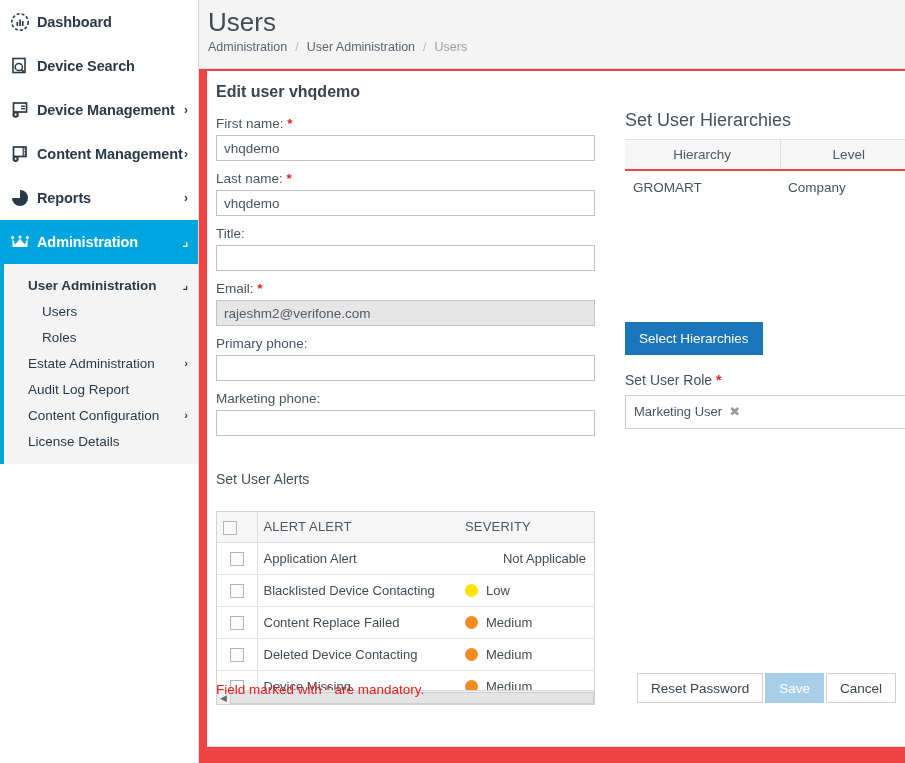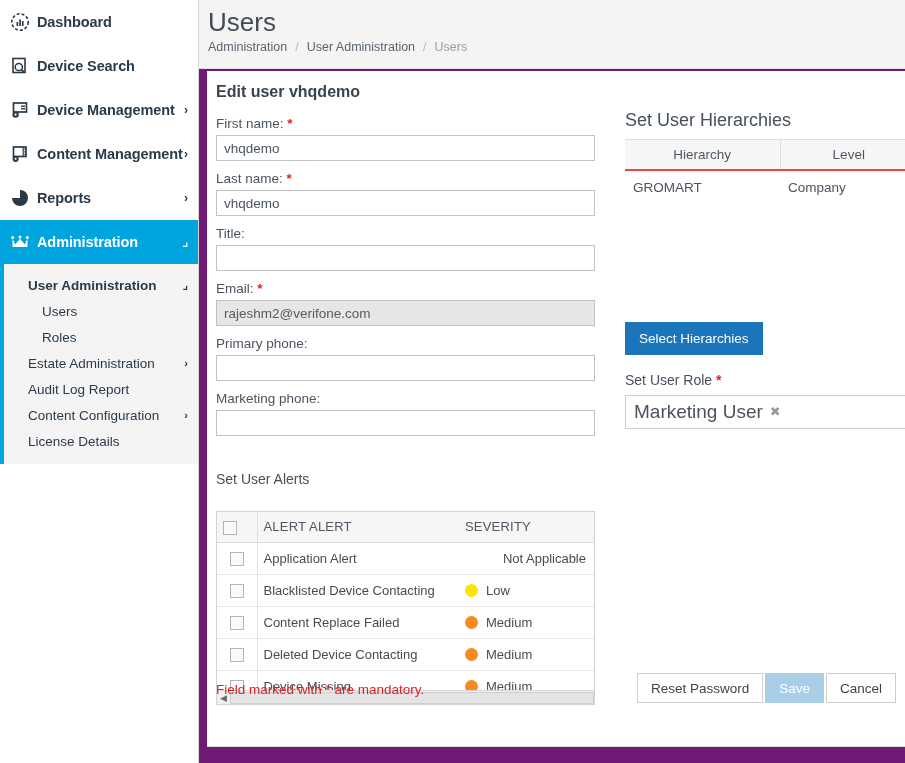--- a/index.html
+++ b/index.html
@@ -2,21 +2,21 @@
 <html><head>
 <meta charset="utf-8">
 <style>
   * { box-sizing: border-box; margin: 0; padding: 0; }
   html, body {
     width: 905px; height: 763px;
     font-family: "Liberation Sans", sans-serif;
     background: #e9e9e9;
     overflow: hidden;
   }
-  .app { position: relative; width: 905px; height: 763px; background: #701a75; padding-left: 25px; }
+  .app { position: relative; width: 905px; height: 763px; background: #ef4444; padding-left: 25px; }
 
   
   .sidebar {
     position: absolute; left: 0; top: 0;
     width: 199px; height: 763px;
     background: #ffffff;
     border-right: 1px solid #d8d8d8;
     overflow: hidden;
   }
   .nav-item {
@@ -166,21 +166,21 @@
     font-family: "Liberation Sans", sans-serif;
     font-size: 13.5px; cursor: pointer;
   }
   .role-title { font-size: 14px; color: #46505b; margin: 17px 0 7px 0; }
   .role-box {
     width: 292px; height: 34px;
     border: 1px solid #cdcdcd; background: #ffffff;
     display: flex; align-items: center; padding: 0 8px;
     cursor: pointer;
   }
-  .role-tag { font-size: 19px; color: #4b545e; }
+  .role-tag { font-size: 13px; color: #4b545e; }
   .role-x { margin-left: 7px; color: #9a9a9a; font-size: 13px; cursor: pointer; }
 
   
   .footer-btns {
     position: absolute; right: 9px; top: 602px;
     display: flex;
   }
   .btn {
     font-family: "Liberation Sans", sans-serif;
     font-size: 13.5px;

